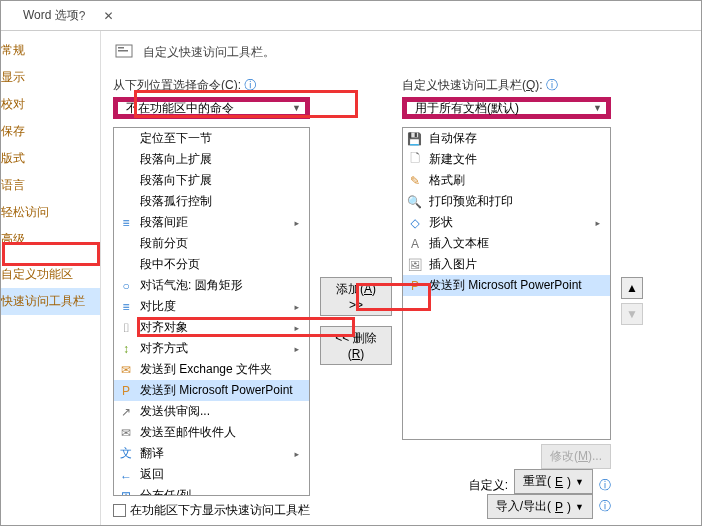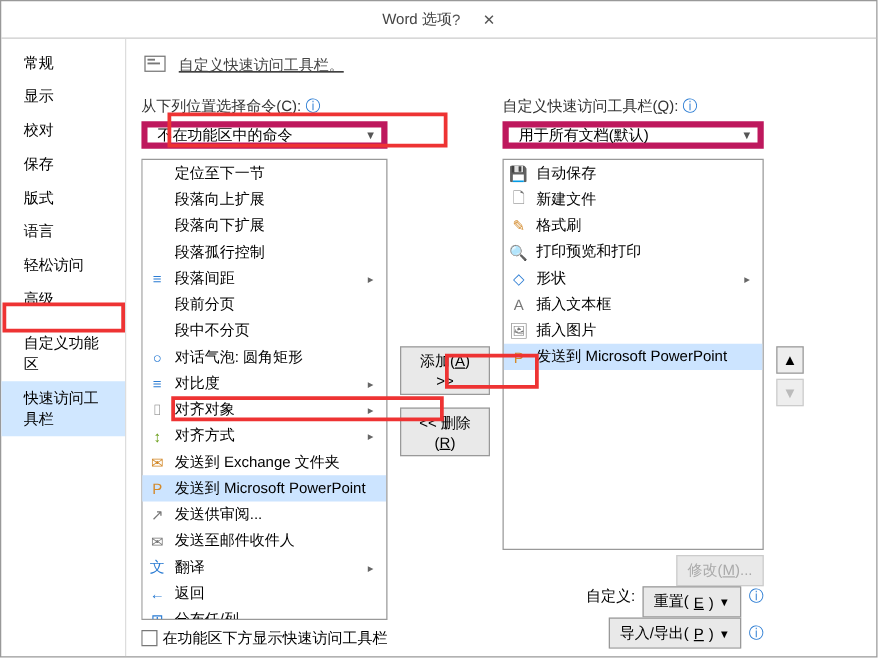--- a/index.html
+++ b/index.html
@@ -1,28 +1,28 @@
 <!DOCTYPE html>
 <html><head>
 <meta charset="utf-8">
 <style>
 * { margin: 0; padding: 0; box-sizing: border-box; font-family: "Microsoft YaHei", "Segoe UI", sans-serif; font-size: 12px; }
 body { background: #fff; width: 702px; height: 526px; overflow: hidden; }
 .dialog { width: 702px; height: 526px; border: 1px solid #999; background: #fff; display: flex; flex-direction: column; }
-.titlebar { height: 30px; border-bottom: 1px solid #ccc; display: flex; align-items: center; padding: 0 4px; justify-content: center; }
+.titlebar { height: 30px; border-bottom: 1px solid #ccc; display: flex; align-items: center; padding: 0 22px; justify-content: flex-start; }
 .titlebar-title { color: #444; }
 .titlebar-btns { display: flex; gap: 18px; color: #555; font-size: 13px; }
 .titlebar-btns span { cursor: pointer; }
 .body { flex: 1; display: flex; overflow: hidden; }
 .sidebar { width: 100px; border-right: 1px solid #ddd; padding-top: 6px; }
-.side-item { padding: 5px 18px; color: #000000; cursor: pointer; }
+.side-item { padding: 5px 0; color: #a16207; cursor: pointer; }
 .side-item.sel { background: #d0e7ff; }
 .side-blank { height: 8px; }
 .main { flex: 1; padding: 10px 12px 6px 12px; display: flex; flex-direction: column; overflow: hidden; }
-.main-head { display: flex; gap: 8px; align-items: center; margin-bottom: 14px; text-decoration: underline; }
+.main-head { display: flex; gap: 8px; align-items: center; margin-bottom: 14px; }
 .head-icon { width: 22px; height: 22px; display: inline-flex; align-items: center; justify-content: center; color: #777; }
 .head-title { color: #444; }
 .panels { flex: 1; display: flex; gap: 10px; overflow: hidden; }
 .col-left { display: flex; flex-direction: column; width: 197px; }
 .col-mid { width: 72px; display: flex; flex-direction: column; justify-content: flex-start; align-items: center; padding-top: 200px; gap: 10px; }
 .col-right { display: flex; flex-direction: column; width: 209px; }
 .col-arrows { width: 28px; display: flex; flex-direction: column; justify-content: flex-start; padding-top: 200px; gap: 4px; }
 .lbl { color: #333; margin-bottom: 3px; }
 .lbl .key { text-decoration: underline; }
 .combo { height: 22px; border: 5px solid #be185d; display: flex; align-items: center; padding: 0 4px 0 8px; justify-content: space-between; margin-bottom: 8px; cursor: pointer; }
@@ -233,21 +233,21 @@
               </div>
               <div class="li-row sel">
                 <span class="li-icon ic-orange">P</span>
                 <span>发送到 Microsoft PowerPoint</span>
               </div>
             </div>
           <div class="after-col-right">
             <div class="btn disabled">
               <span>修改(</span><span style="text-decoration:underline">M</span><span>)...</span>
             </div>
-            <div style="display:flex;align-items:flex-start;gap:6px;">
+            <div style="display:flex;align-items:flex-end;gap:6px;">
               <span>自定义:</span>
               <div class="btn" style="display:flex;align-items:center;gap:4px;">
                 <span>重置(</span>
                   <span style="text-decoration:underline">E</span>
                   <span>)</span>
                   <span style="font-size:9px;">▼</span>
               </div>
               <span style="color:#2b7cd3;">ⓘ</span>
             </div>
             <div style="display:flex;align-items:center;gap:6px;">

